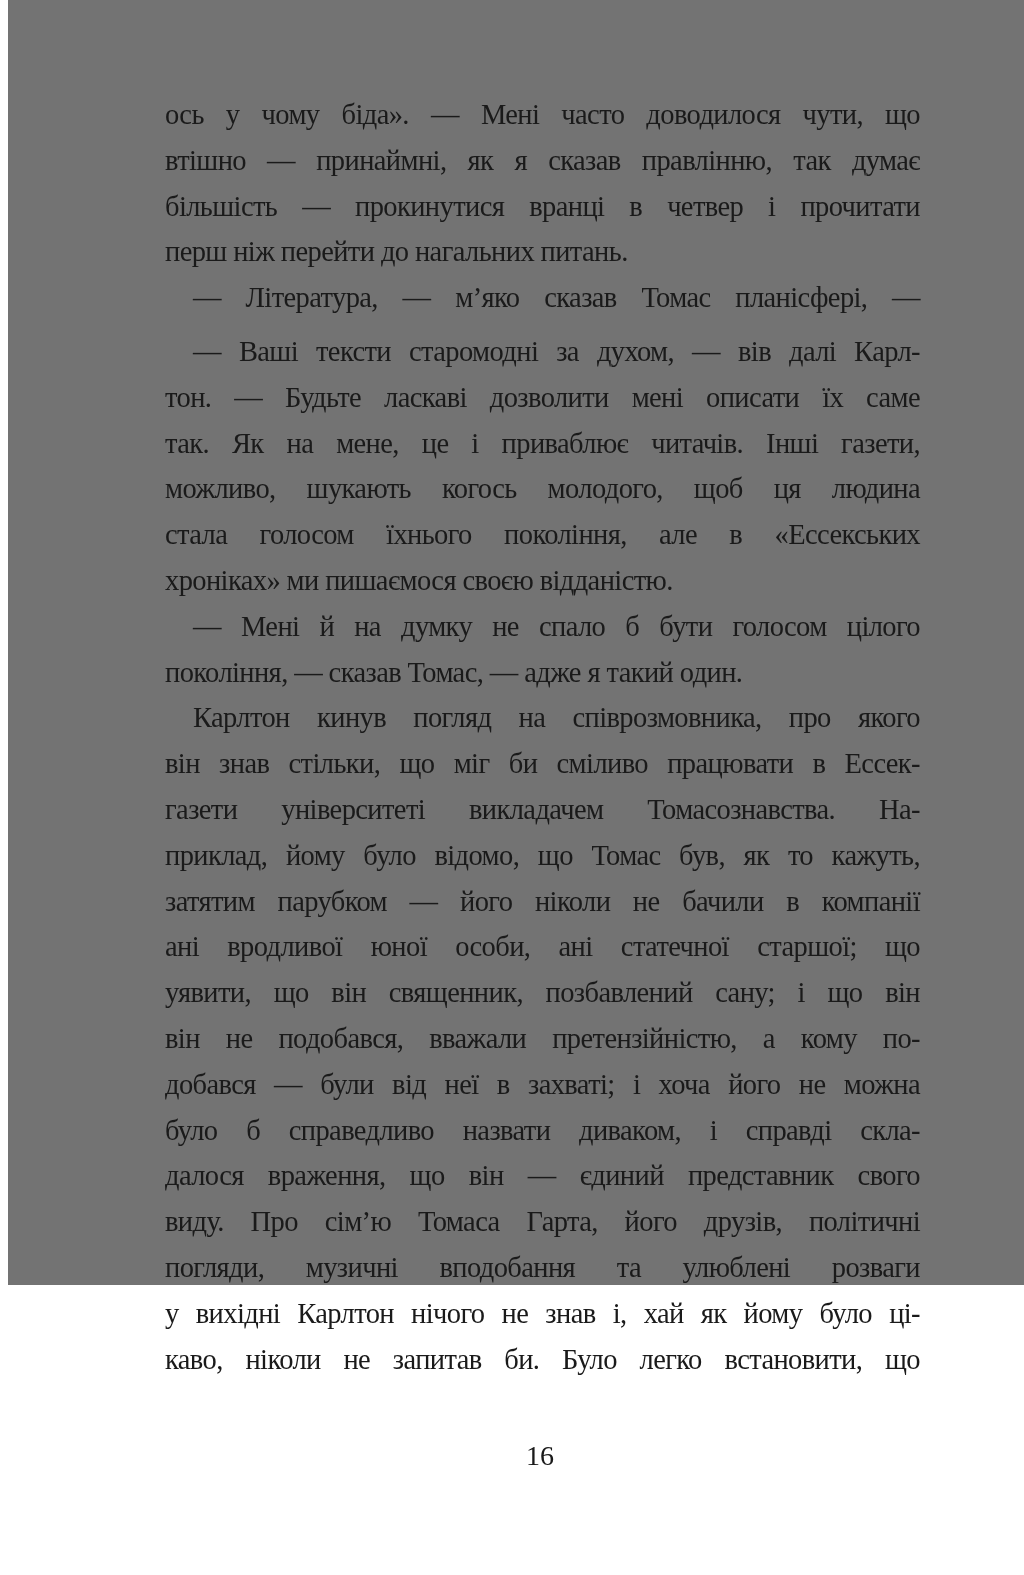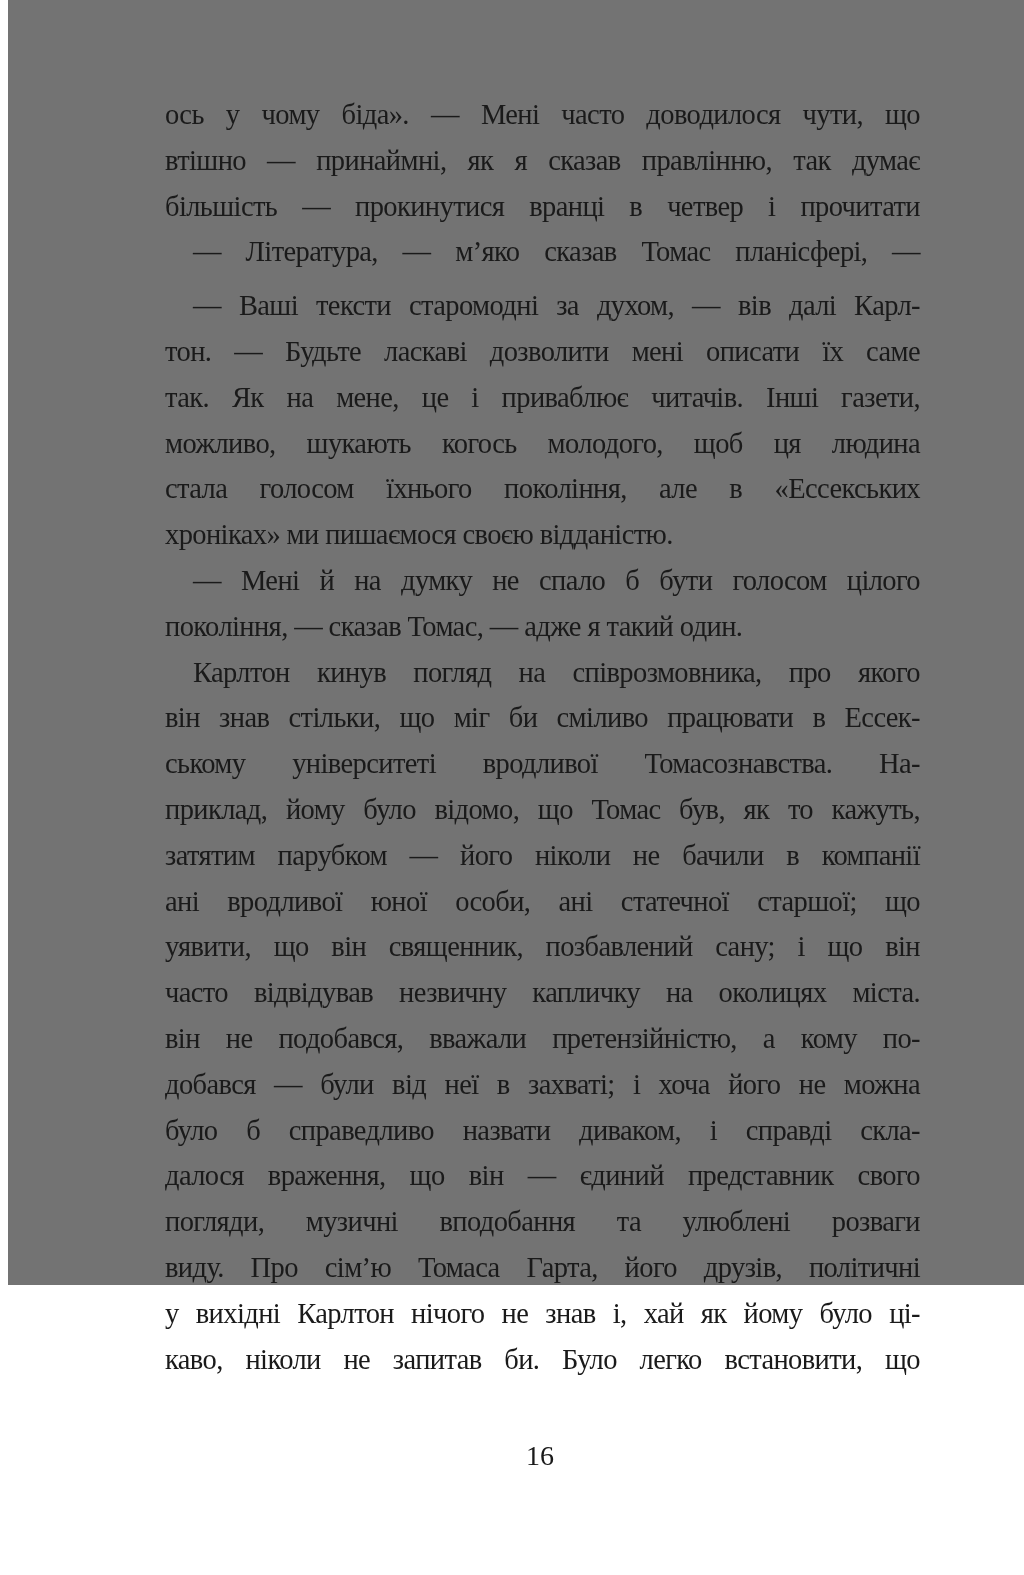--- a/index.html
+++ b/index.html
@@ -53,40 +53,40 @@
     }
   </style>
 </head>
 <body>
 
 <div class="page">
   <div class="text-block" id="text-block">
       <span class="line">ось у чому біда». — Мені часто доводилося чути, що</span>
       <span class="line">втішно — принаймні, як я сказав правлінню, так думає</span>
       <span class="line">більшість — прокинутися вранці в четвер і прочитати</span>
+      <span class="line last">перш ніж перейти до нагальних питань.</span>
       <span class="line" style="padding-left: 28px; width: calc(100% - 28px);">— Література, — м’яко сказав Томас планісфері, —</span>
       <span class="line" style="padding-left: 28px; width: calc(100% - 28px); margin-top: 8px;">— Ваші тексти старомодні за духом, — вів далі Карл-</span>
       <span class="line">тон. — Будьте ласкаві дозволити мені описати їх саме</span>
       <span class="line">так. Як на мене, це і приваблює читачів. Інші газети,</span>
       <span class="line">можливо, шукають когось молодого, щоб ця людина</span>
       <span class="line">стала голосом їхнього покоління, але в «Ессекських</span>
       <span class="line last">хроніках» ми пишаємося своєю відданістю.</span>
       <span class="line" style="padding-left: 28px; width: calc(100% - 28px);">— Мені й на думку не спало б бути голосом цілого</span>
       <span class="line last">покоління, — сказав Томас, — адже я такий один.</span>
       <span class="line" style="padding-left: 28px; width: calc(100% - 28px);">Карлтон кинув погляд на співрозмовника, про якого</span>
       <span class="line">він знав стільки, що міг би сміливо працювати в Ессек-</span>
-      <span class="line">ському університеті вродливої Томасознавства. На-</span>
+      <span class="line">газети університеті викладачем Томасознавства. На-</span>
       <span class="line">приклад, йому було відомо, що Томас був, як то кажуть,</span>
       <span class="line">затятим парубком — його ніколи не бачили в компанії</span>
       <span class="line">ані вродливої юної особи, ані статечної старшої; що</span>
       <span class="line">уявити, що він священник, позбавлений сану; і що він</span>
-      <span class="line">часто відвідував незвичну капличку на околицях міста.</span>
       <span class="line">він не подобався, вважали претензійністю, а кому по-</span>
       <span class="line">добався — були від неї в захваті; і хоча його не можна</span>
       <span class="line">було б справедливо назвати диваком, і справді скла-</span>
       <span class="line">далося враження, що він — єдиний представник свого</span>
+      <span class="line">виду. Про сім’ю Томаса Гарта, його друзів, політичні</span>
       <span class="line">погляди, музичні вподобання та улюблені розваги</span>
-      <span class="line">виду. Про сім’ю Томаса Гарта, його друзів, політичні</span>
       <span class="line">у вихідні Карлтон нічого не знав і, хай як йому було ці-</span>
       <span class="line">каво, ніколи не запитав би. Було легко встановити, що</span>
     </div>
   <div class="page-number">16</div>
 </div>
 
 </body></html>

